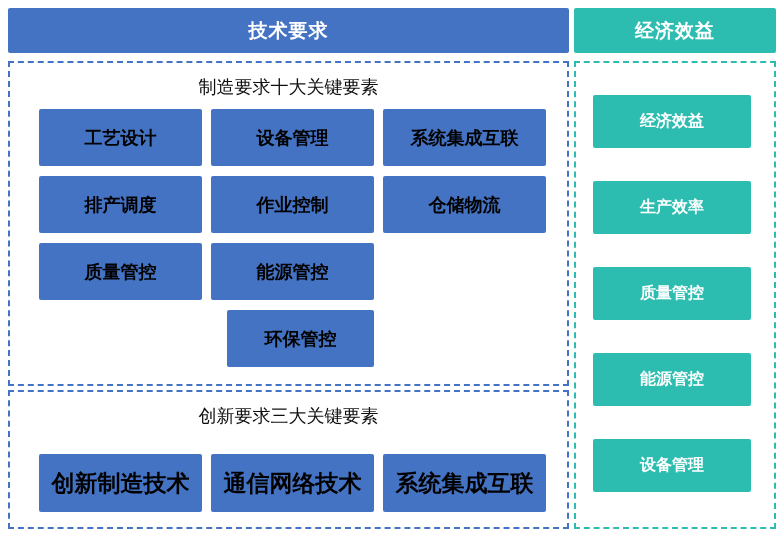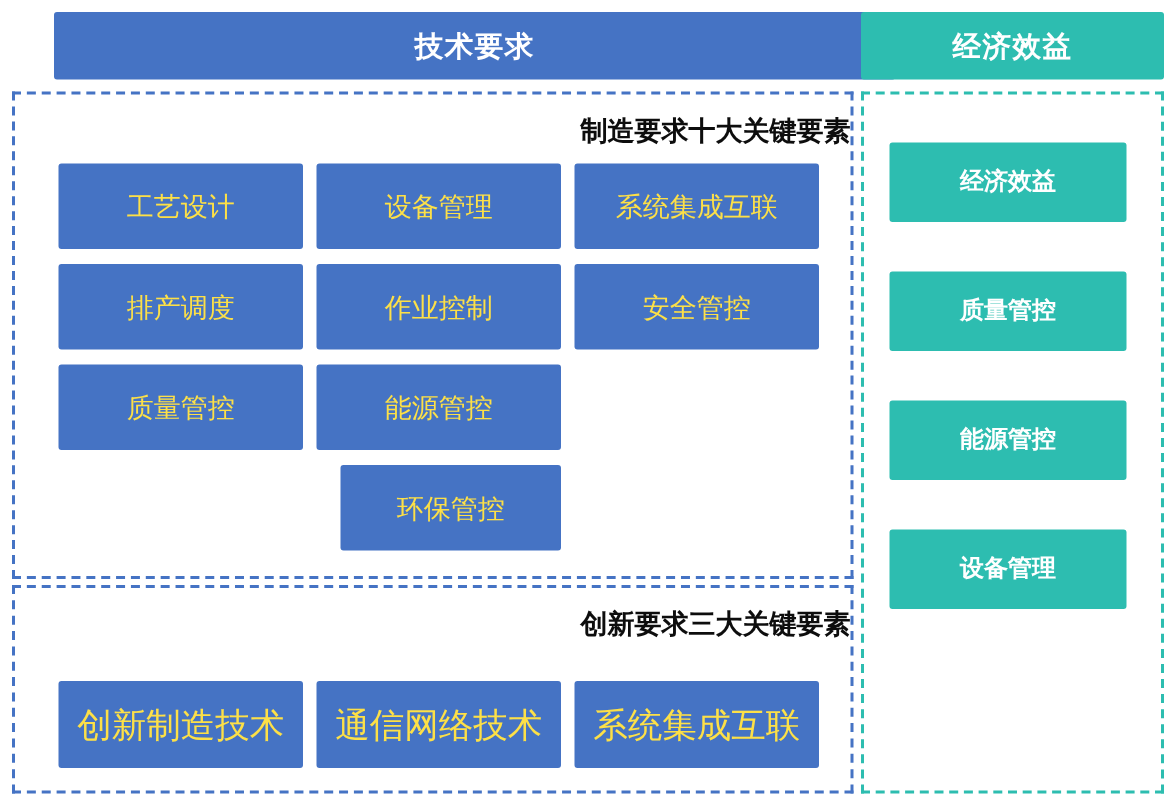--- a/index.html
+++ b/index.html
@@ -43,21 +43,21 @@
     height: 45px;
     display: flex;
     align-items: center;
     justify-content: center;
     color: #ffffff;
     font-size: 19px;
     font-weight: bold;
     letter-spacing: 1px;
     border-radius: 2px;
   }
-  .banner-blue { background: #4573c4; margin-left: 28px; }
+  .banner-blue { background: #4573c4; }
   .banner-teal { background: #2dbdb0; }
 
   
   .dashed {
     box-sizing: border-box;
     position: absolute;
     left: 0;
     border-style: dashed;
     border-width: 2px;
     background: transparent;
@@ -82,46 +82,46 @@
     top: 53px;
     width: 202px;
     height: 468px;
   }
 
   .group-title {
     position: absolute;
     left: 0;
     right: 0;
     top: 12px;
-    text-align: right;
+    text-align: center;
     font-size: 18px;
-    font-weight: bold;
+    font-weight: normal;
     color: #0d0d0d;
   }
 
   
   .tile-grid {
     position: absolute;
     left: 29px;
     right: 21px;
     top: 46px;
     display: grid;
     grid-template-columns: repeat(3, 1fr);
     column-gap: 9px;
     row-gap: 10px;
   }
   .tile {
     box-sizing: border-box;
     height: 57px;
     display: flex;
     align-items: center;
     justify-content: center;
-    color: #fde047;
+    color: #000000;
     font-size: 18px;
-    font-weight: normal;
+    font-weight: bold;
     background: #4573c4;
     border-radius: 2px;
     white-space: nowrap;
   }
   .tile.center-col {
     grid-column: 2 / 3;
     margin-left: 16px;
   }
 
   
@@ -172,21 +172,21 @@
       <div class="group-title">制造要求十大关键要素</div>
 
       <div class="tile-grid" id="manufacturing-grid">
 
         <div class="tile">工艺设计</div>
         <div class="tile">设备管理</div>
         <div class="tile">系统集成互联</div>
 
         <div class="tile">排产调度</div>
         <div class="tile">作业控制</div>
-        <div class="tile">安全管控</div>
+        <div class="tile">仓储物流</div>
 
         <div class="tile">质量管控</div>
         <div class="tile">能源管控</div>
 
         <div class="tile center-col">环保管控</div>
       </div>
     </div>
 
     <div class="dashed dashed-blue" id="grp-innovation">
 
@@ -202,20 +202,21 @@
   </div>
 
   <div class="col-kpi">
 
     <div class="banner banner-teal">经济效益</div>
 
     <div class="dashed dashed-teal" id="grp-kpi">
 
       <div class="kpi-list">
         <div class="kpi-tile">经济效益</div>
+        <div class="kpi-tile">生产效率</div>
         <div class="kpi-tile">质量管控</div>
         <div class="kpi-tile">能源管控</div>
         <div class="kpi-tile">设备管理</div>
       </div>
     </div>
   </div>
 
 </div>
 
 </body></html>

